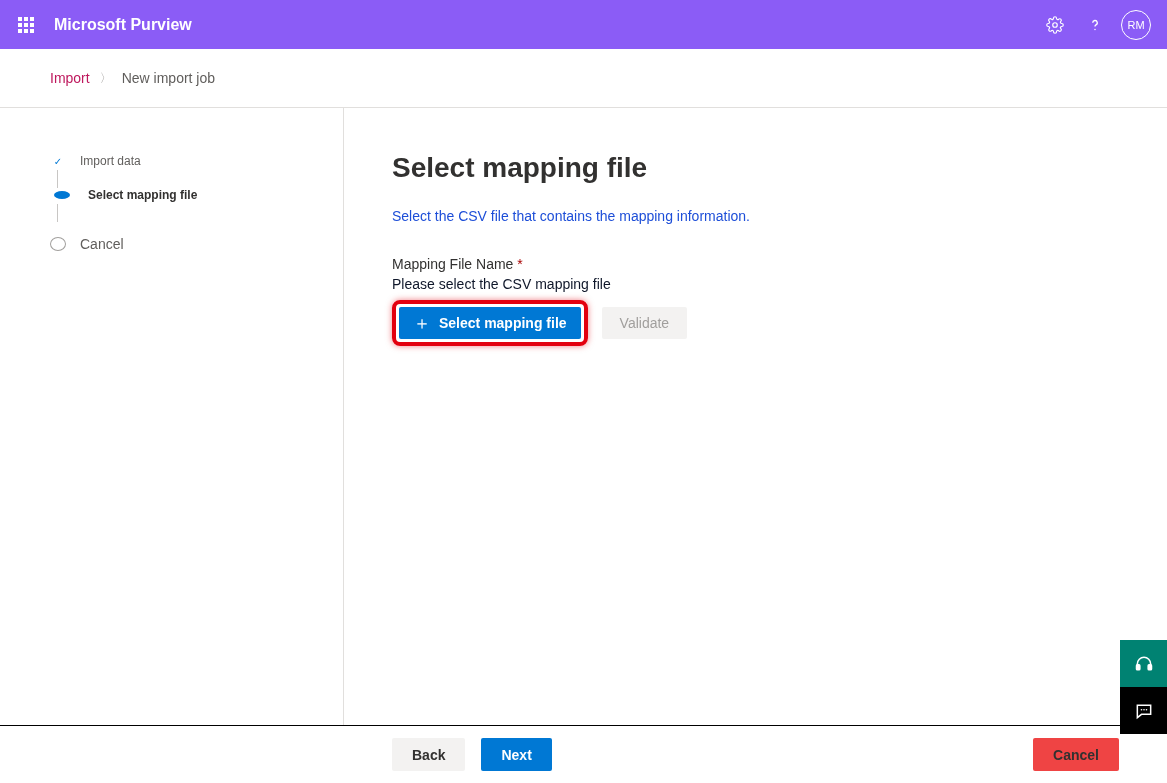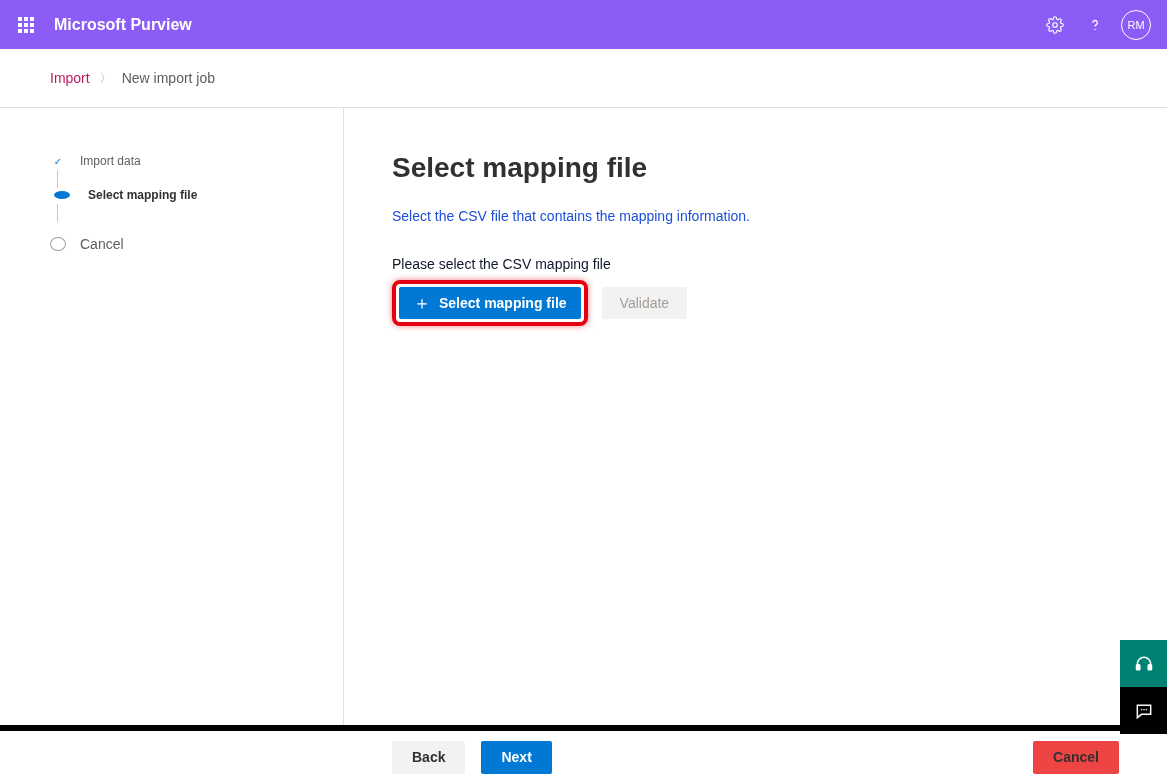--- a/index.html
+++ b/index.html
@@ -123,21 +123,21 @@
   .btn-primary .plus{font-size:18px;font-weight:400;line-height:1;}
   .btn-secondary{
     background:#f3f2f1;color:#a19f9d;border:none;
     height:32px;padding:0 18px;border-radius:2px;
     font-size:14px;cursor:default;margin-top:7px;text-align:center;
   }
 
   
   .footer{
     position:absolute;left:0;right:0;bottom:0;
-    height:58px;border-top:6px solid #000000;
+    height:58px;border-top:1px solid #000000;
     display:flex;align-items:center;
     padding:0 48px 0 392px;
   }
   .footer .btn{
     height:33px;padding:0 20px;border:none;border-radius:2px;
     font-size:14px;font-weight:600;cursor:pointer;
   }
   .footer .back{background:#f3f2f1;color:#323130;margin-right:16px;}
   .footer .next{background:#0078d4;color:#fff;}
   .footer .spacer{flex:1;}
@@ -211,20 +211,24 @@
       <span class="bullet pending"></span>
       <span class="step-label">Cancel</span>
     </div>
 
   </div>
 
   <div class="content">
     <h1 class="page-title">Select mapping file</h1>
     <p class="desc">Select the CSV file that contains the mapping information.</p>
 
+    <div>
+      <span class="field-label">Mapping File Name</span>
+      <span class="req">*</span>
+    </div>
     <div class="err-msg">Please select the CSV mapping file</div>
 
     <div class="btn-row">
       <span class="highlight-ring">
         <button class="btn-primary">
           <span class="plus">＋</span>
           <span>Select mapping file</span>
         </button>
       </span>
       <button class="btn-secondary">Validate</button>

